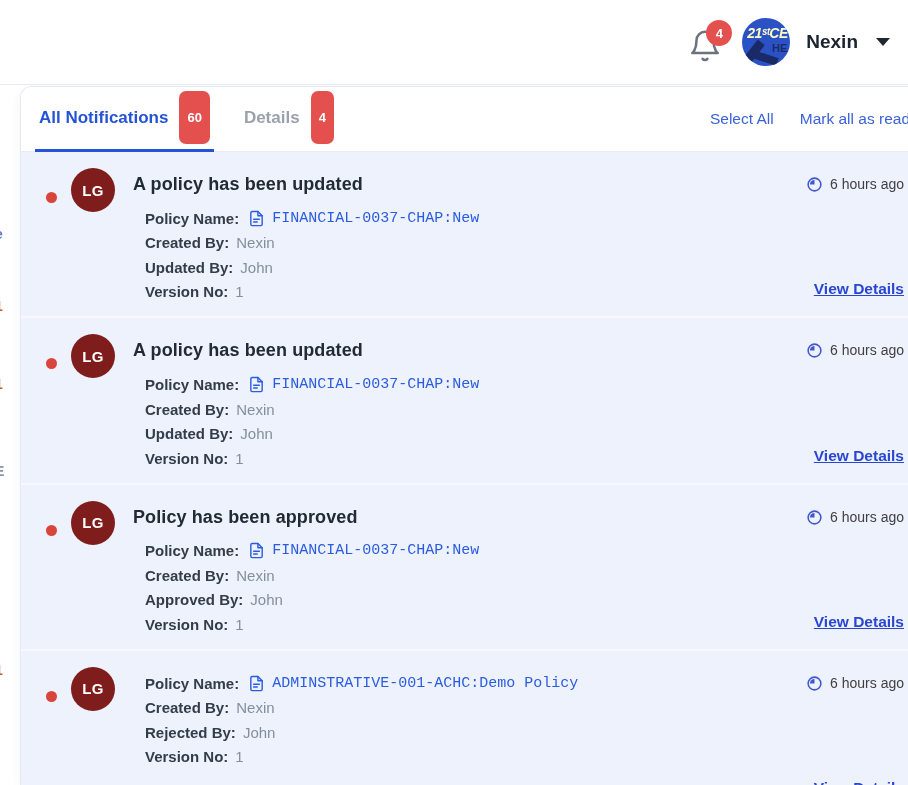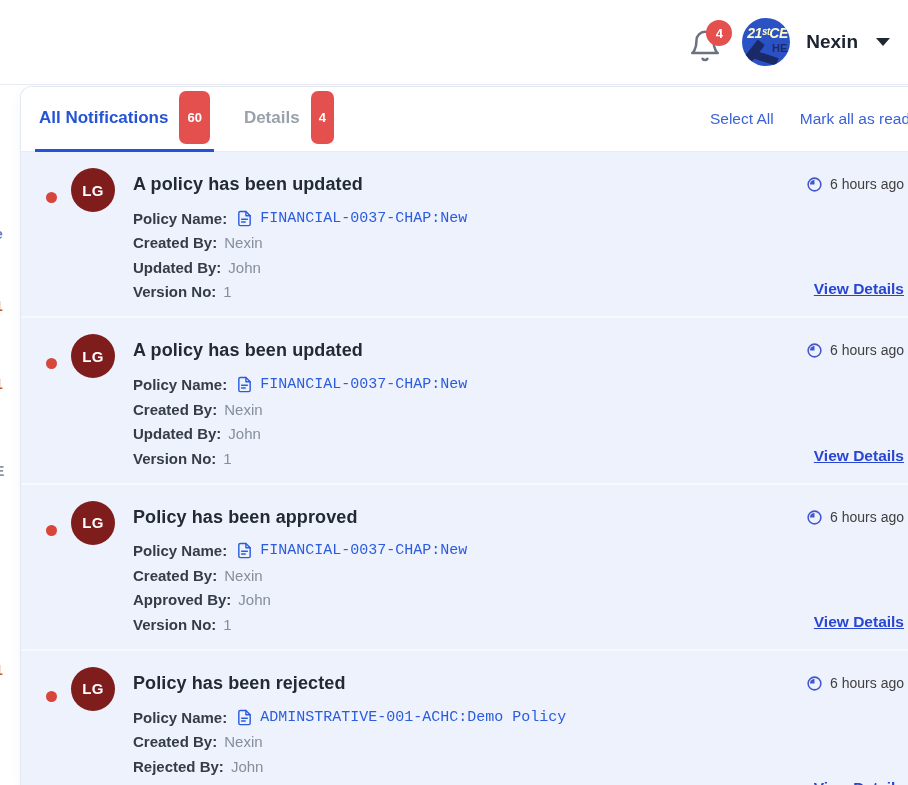--- a/index.html
+++ b/index.html
@@ -56,21 +56,21 @@
   
   .card { position:relative; height:166.3px; background:#edf2fc;
     border-bottom:2px solid #f7f9fd; padding:20px 16px 0 112px; cursor:pointer; }
   .dot { position:absolute; left:25px; top:40px; width:11px; height:11px;
     border-radius:50%; background:#d7453b; }
   .card-avatar { position:absolute; left:50px; top:16px; width:44px; height:44px;
     border-radius:50%; background:#7f1d1d; color:#fff; font-size:15px; font-weight:700;
     display:flex; align-items:center; justify-content:center; letter-spacing:.3px; }
   .card-title { font-size:18px; font-weight:700; color:#232a34; line-height:24px;
     margin-bottom:10px; letter-spacing:.1px; }
-  .row { display:flex; align-items:center; gap:7px; height:24.5px; font-size:15px; }
+  .row { display:flex; align-items:center; gap:7px; height:24.5px; font-size:15px;margin-left:12px; }
   .lbl { font-weight:700; color:#353c48; }
   .val { color:#868e9c; }
   .plink { color:#2b5ce0; text-decoration:none; cursor:pointer;font-family:Liberation Mono, monospace; }
   .doc-ic { display:flex; align-items:center; margin-left:2px; }
   .time { position:absolute; right:16px; top:24px; display:flex; align-items:flex-start;
     gap:7px; color:#404040; font-size:14px; }
   .view-details { position:absolute; right:16px; bottom:18px; color:#2946d2;
     font-size:15.5px; font-weight:700; text-decoration:underline; cursor:pointer; }
 </style>
 </head>
@@ -244,21 +244,20 @@
     <span class="card-avatar">LG</span>
     <div class="time">
       <span>
         <svg width="17" height="17" viewBox="0 0 24 24">
             <circle cx="12" cy="12" r="9" fill="none" stroke="#4356ce" stroke-width="2.2"></circle>
             <path d="M12 5.5 A6.5 6.5 0 0 0 5.5 12 L12 12 Z" fill="#4356ce"></path>
           </svg>
       </span>
       <span>6 hours ago</span>
     </div>
-    <h3 class="card-title">Policy has been rejected</h3>
     <div class="row">
       <span class="lbl">Policy Name:</span>
       <span class="doc-ic">
         <svg width="17" height="17" viewBox="0 0 24 24" fill="none" stroke="#2b5ce0" stroke-width="2" stroke-linecap="round" stroke-linejoin="round">
             <path d="M14 2H6a2 2 0 0 0-2 2v16a2 2 0 0 0 2 2h12a2 2 0 0 0 2-2V8z"></path>
             <path d="M14 2v6h6"></path>
             <path d="M8 13h8"></path>
             <path d="M8 17h5"></path>
           </svg>
       </span>

